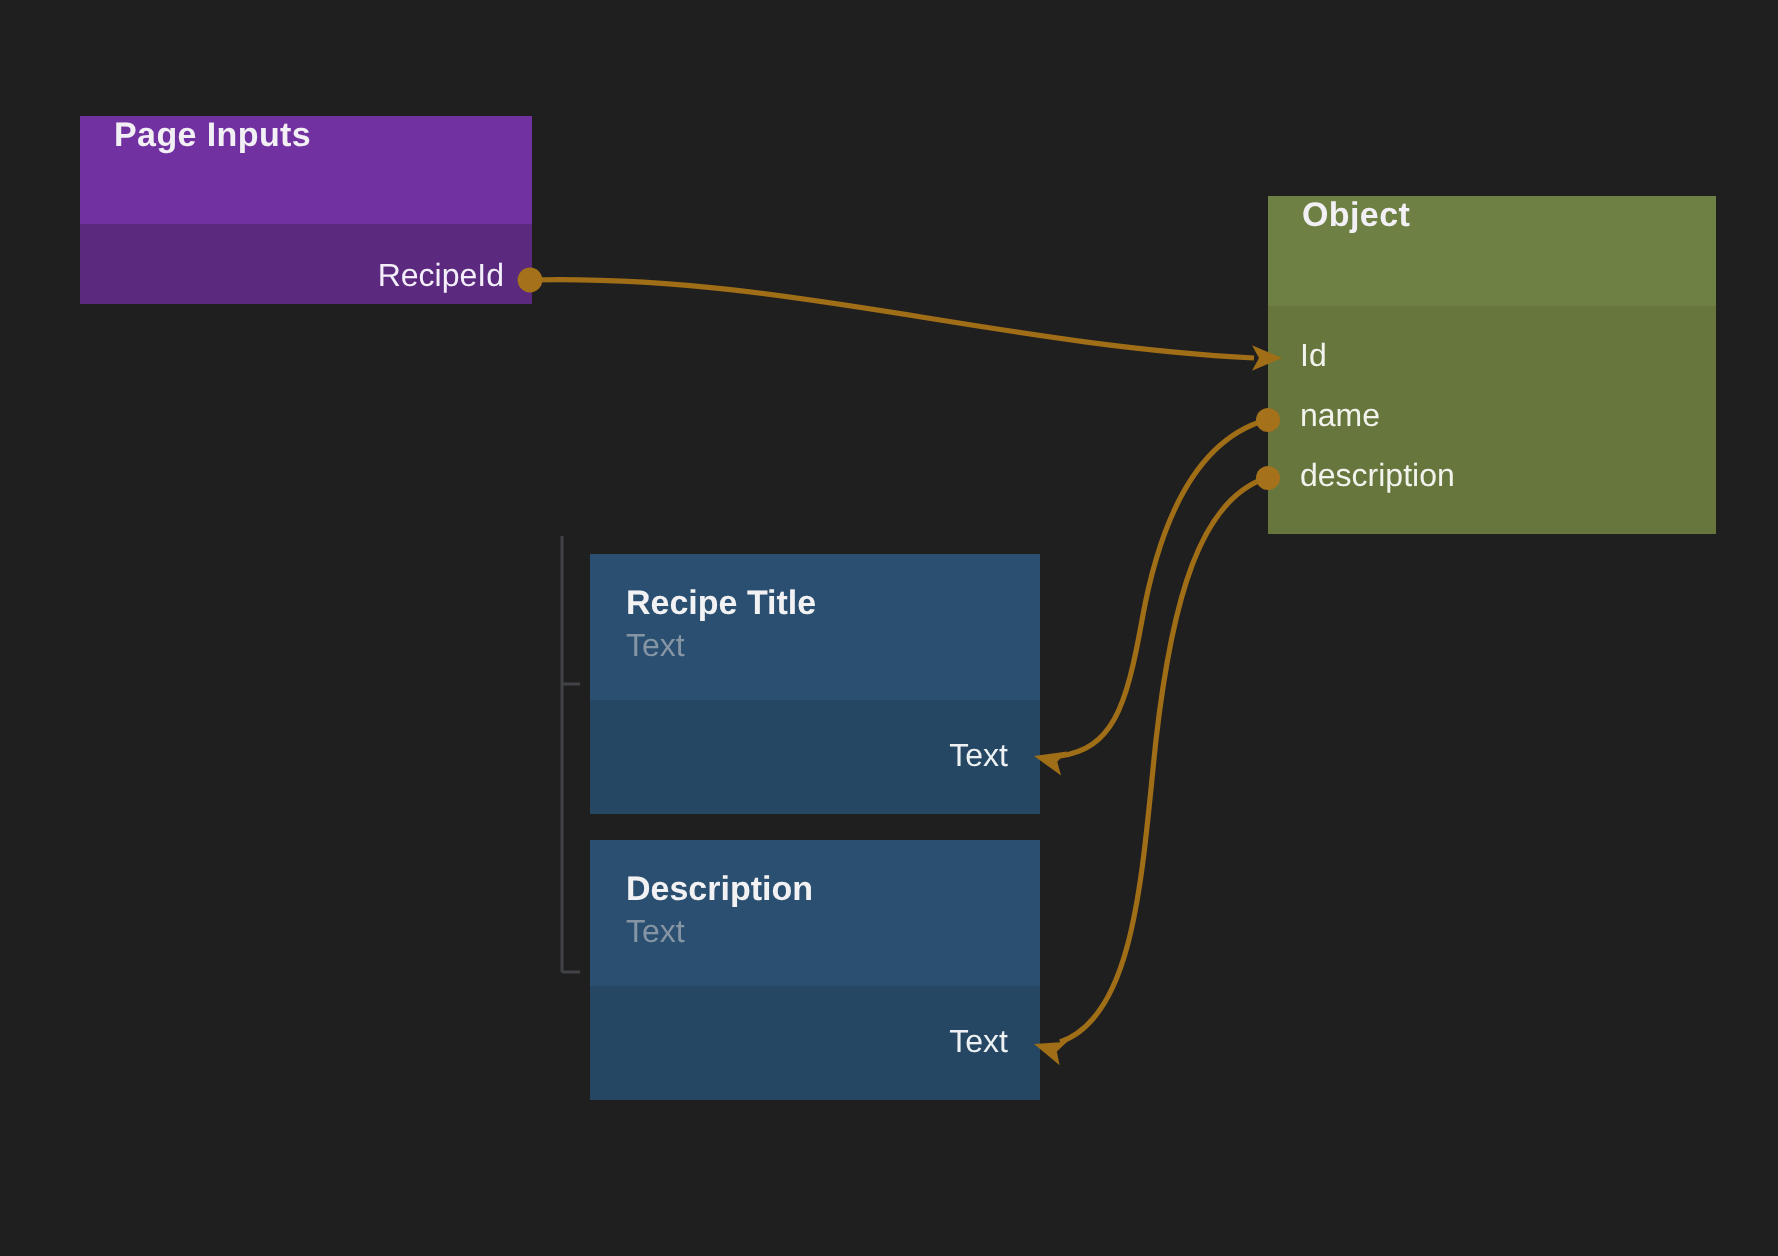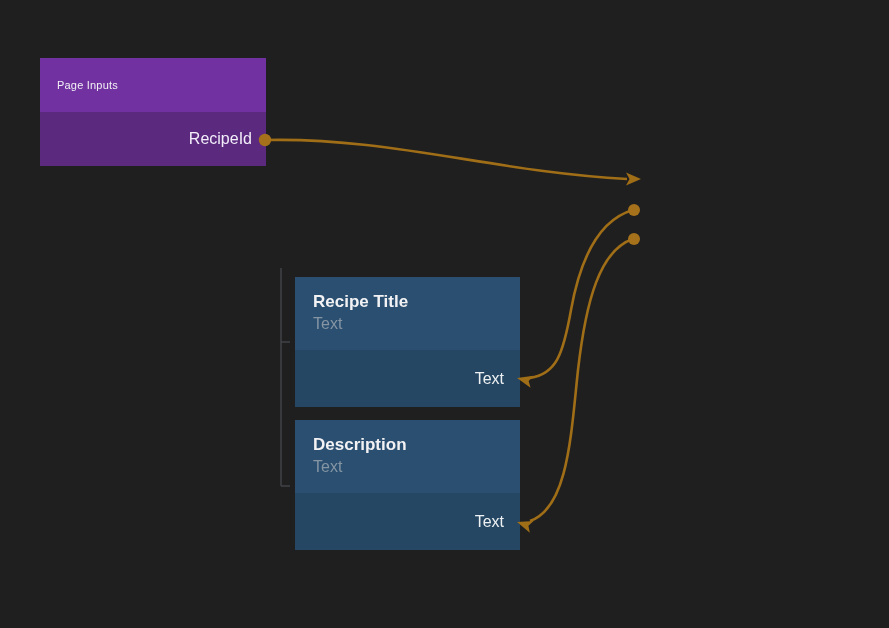--- a/index.html
+++ b/index.html
@@ -13,33 +13,33 @@
     width: 889px; height: 628px;
     background: #1f1f20;
     overflow: hidden;
   }
   .node {
     position: absolute;
     color: #f1f1f3;
   }
   .node-header {
     display: flex;
-    align-items: center;
+    align-items: flex-start;
     padding: 0 17px;
-    font-size: 11px;
-    font-weight: 400;
+    font-size: 17px;
+    font-weight: 700;
     letter-spacing: 0.2px;
     color: #f2f0f5;
   }
   .node-body { position: relative; }
 
   
   .pi-node { left: 40px; top: 58px; width: 226px; }
   .pi-header { height: 54px; background: #7231a0; }
-  .pi-body { height: 54px; background: #5b2a7e; }
+  .pi-body { height: 40px; background: #5b2a7e; }
   .pi-output-row {
     height: 54px;
     display: flex;
     align-items: center;
     justify-content: flex-end;
     padding-right: 14px;
     font-size: 16px;
     color: #f3eefa;
   }
 
@@ -121,20 +121,36 @@
   <div class="node child-node ds-node">
     <div class="child-header">
       <div class="child-title">Description</div>
       <div class="child-subtitle">Text</div>
     </div>
     <div class="child-body">
       <span>Text</span>
     </div>
   </div>
 
+  <div class="node obj-node">
+    <div class="node-header obj-header">
+      <span>Object</span>
+    </div>
+    <div class="node-body obj-body">
+      <div class="obj-field">
+        <span>Id</span>
+      </div>
+      <div class="obj-field">
+        <span>name</span>
+      </div>
+      <div class="obj-field">
+        <span>description</span>
+      </div>
+    </div>
+  </div>
 
   <svg class="wires" width="889" height="628" viewBox="0 0 889 628">
 
     <path d="M281 268 V486" stroke="#414347" stroke-width="1.5" fill="none"></path>
     <path d="M281 342 H290" stroke="#414347" stroke-width="1.5" fill="none"></path>
     <path d="M281 486 H290" stroke="#414347" stroke-width="1.5" fill="none"></path>
 
     <path d="M265 140 C 390 137, 495 172, 627 179" stroke="#a06e16" stroke-width="2.6" fill="none"></path>
     <polygon points="641,179 626,172.6 629.5,179 626,185.4" fill="#a06e16"></polygon>
     <circle cx="265" cy="140" r="6.2" fill="#a5711b"></circle>

